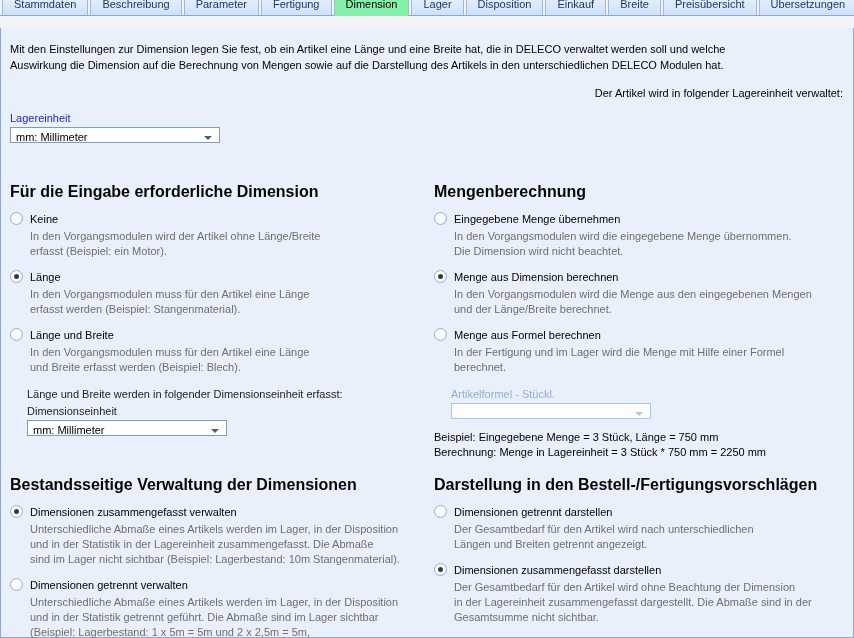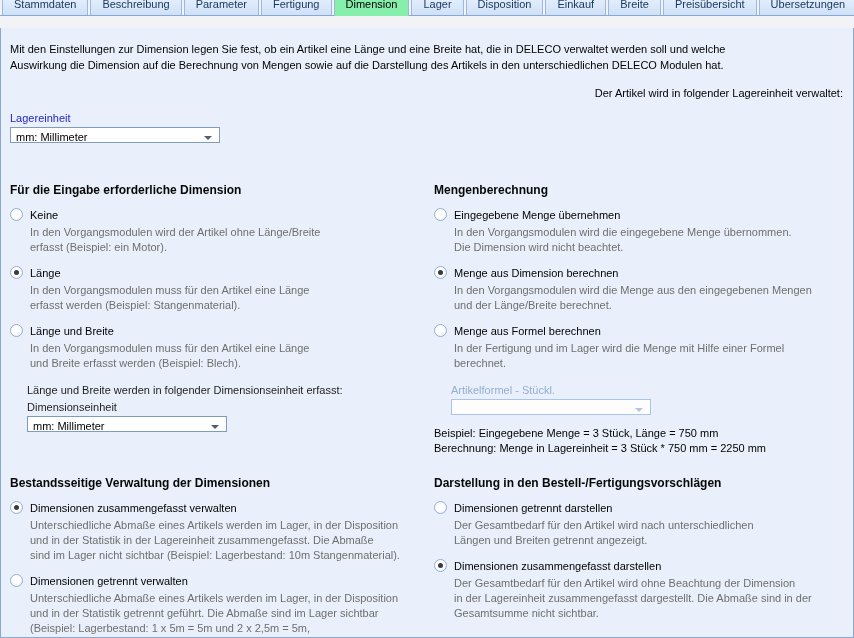--- a/index.html
+++ b/index.html
@@ -69,21 +69,21 @@
     border-top:4px solid #4d5f75;
   }
   .dd.disabled { border-color:#a9c6ea; background:#fdfdfe; }
   .dd.disabled::after { border-top-color:#b6c4d6; }
   
   .section { position:absolute; }
   #sec-input       { left:9px;   top:155px; width:412px; }
   #sec-menge       { left:433px; top:155px; width:418px; }
   #sec-bestand     { left:9px;   top:448px; width:418px; }
   #sec-darstellung { left:433px; top:448px; width:418px; }
-  .sec-title { font-weight:bold; font-size:12px; color:#060606; }
+  .sec-title { font-weight:bold; font-size:16px; color:#060606; }
   .option { margin-top:11px; }
   .opt-head { display:flex; align-items:center; }
   .radio {
     width:13px; height:13px; flex:0 0 13px;
     border:1px solid #93afd3; border-radius:50%;
     background:radial-gradient(circle at 35% 30%, #ffffff 45%, #e9eff8);
     margin-right:7px;
   }
   .radio.sel::after {
     content:""; display:block; width:5px; height:5px;

